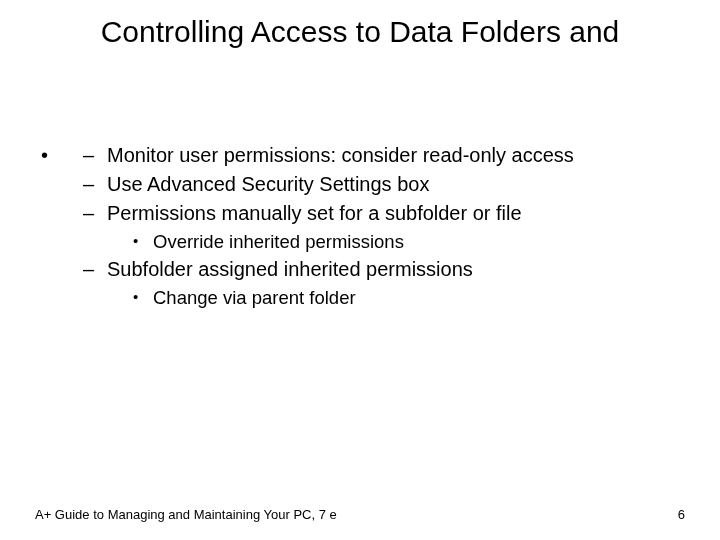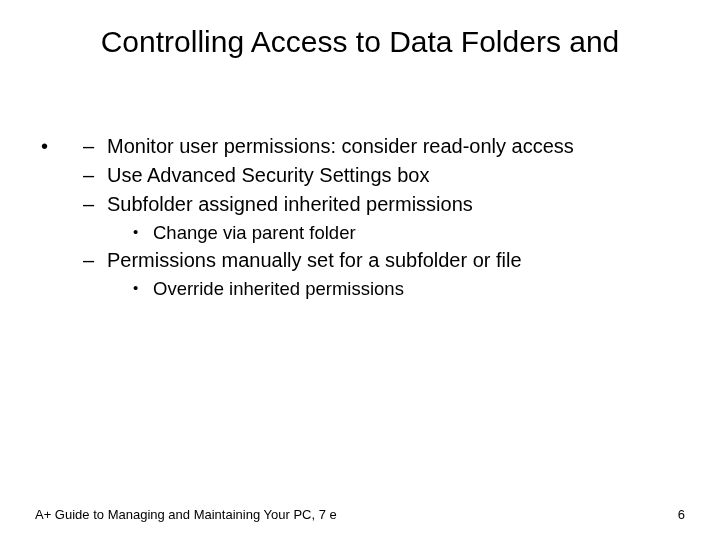--- a/index.html
+++ b/index.html
@@ -13,21 +13,21 @@
     overflow: hidden;
   }
   .slide {
     position: relative;
     width: 720px;
     height: 540px;
     box-sizing: border-box;
   }
   .title {
     position: absolute;
-    top: 24px;
+    top: 14px;
     left: 0;
     width: 720px;
     text-align: center;
     font-size: 30px;
     line-height: 1.2;
     font-weight: normal;
   }
   .body {
     position: absolute;
     top: 128px;
@@ -47,21 +47,21 @@
   }
   .lvl1 > li::before {
     content: "•";
     position: absolute;
     left: 6px;
     top: 0;
     font-size: 20px;
   }
 
   .lvl2 {
-    margin-top: 6px;
+    margin-top: 15px;
   }
   .lvl2 > li {
     position: relative;
     padding-left: 28px;
     font-size: 20px;
     margin-bottom: 4px;
     margin-left: 14px;
   }
   .lvl2 > li::before {
     content: "–";
@@ -113,29 +113,29 @@
     <span>Controlling Access to Data Folders and</span><br>
   </div>
 
   <div class="body">
     <ul class="lvl1">
       <li>
         <ul class="lvl2">
           <li><span>Monitor user permissions: consider read-only access</span></li>
           <li><span>Use Advanced Security Settings box</span></li>
           <li>
+            <span>Permissions manually set for a subfolder or file</span>
+            <ul class="lvl3">
+              <li><span>Override inherited permissions</span></li>
+            </ul>
+          </li>
+          <li>
             <span>Subfolder assigned inherited permissions</span>
             <ul class="lvl3">
               <li><span>Change via parent folder</span></li>
-            </ul>
-          </li>
-          <li>
-            <span>Permissions manually set for a subfolder or file</span>
-            <ul class="lvl3">
-              <li><span>Override inherited permissions</span></li>
             </ul>
           </li>
         </ul>
       </li>
     </ul>
   </div>
 
   <div class="footer-left">A+ Guide to Managing and Maintaining Your PC, 7 e</div>
   <div class="footer-right">6</div>
 

